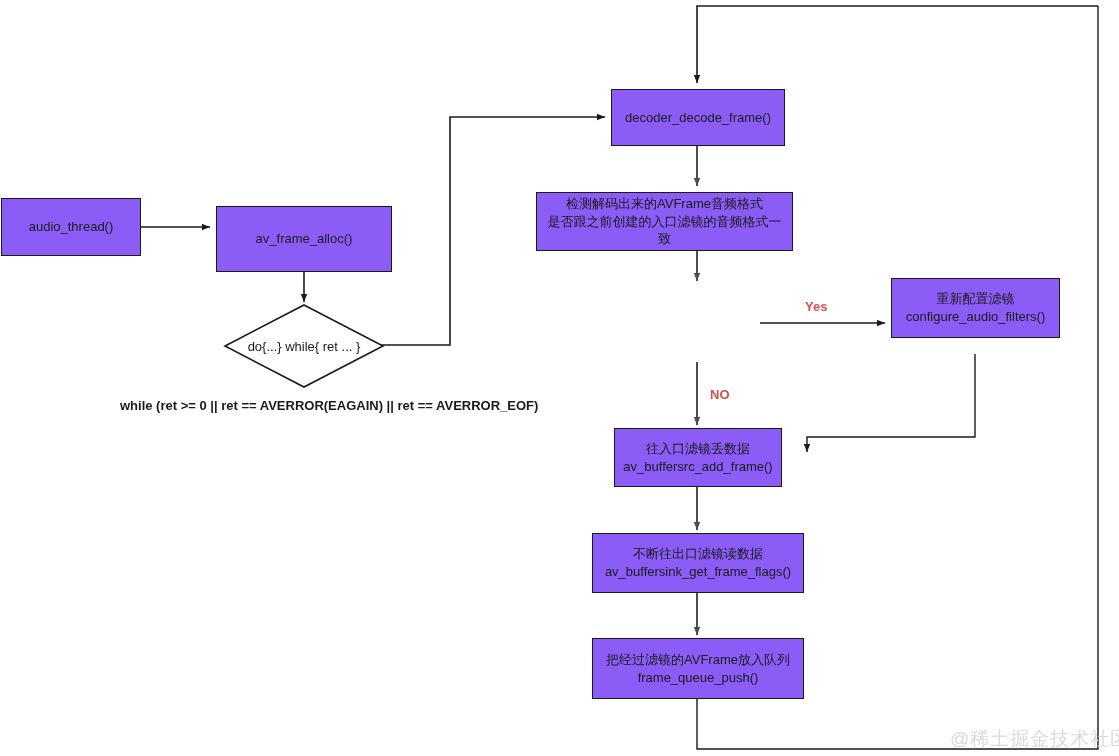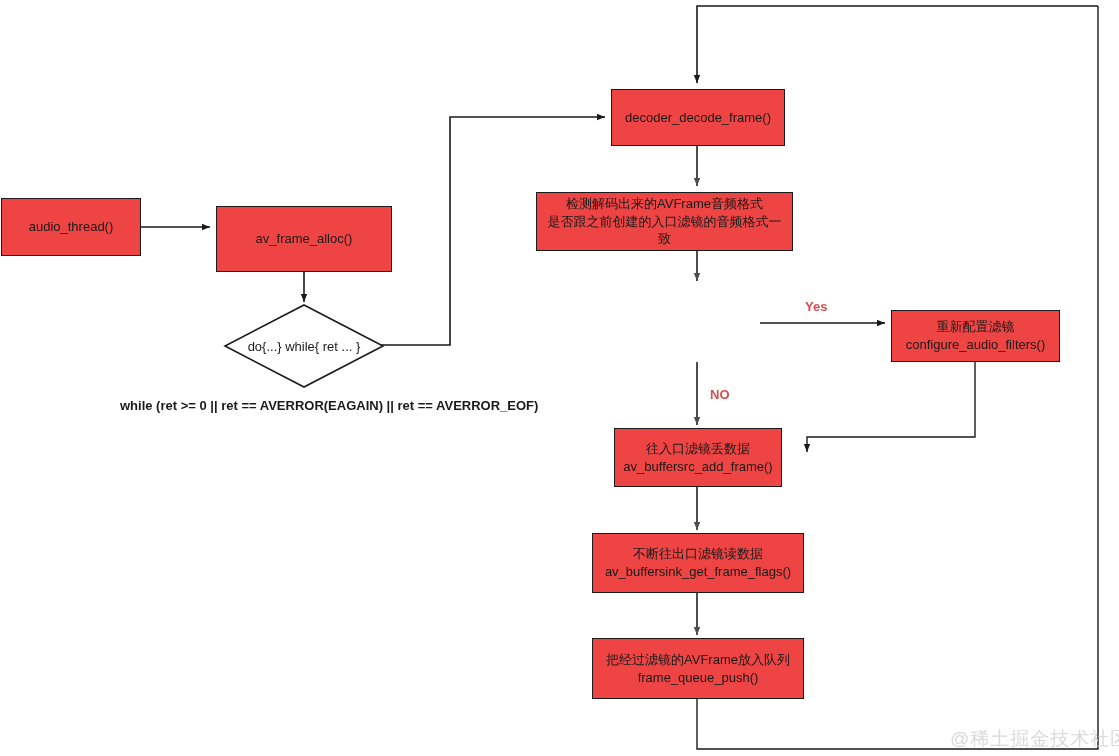--- a/index.html
+++ b/index.html
@@ -31,21 +31,21 @@
     box-sizing: border-box;
     display: flex;
     align-items: center;
     justify-content: center;
     text-align: center;
     color: #1a1a1a;
     line-height: 1.35;
   }
   .box {
     border: 1px solid #1a1a1a;
-    background: #ef4444;
+    background: #8b5cf6;
     font-size: 13px;
   }
   .box .lines {
     display: block;
     padding: 0 6px;
   }
   .box .l2 { display: block; }
   .diamond-wrap {
     position: absolute;
   }
@@ -165,21 +165,21 @@
       <span>检测解码出来的AVFrame音频格式</span>
       <span class="l2">是否跟之前创建的入口滤镜的音频格式一致</span>
     </span>
   </div>
 
 
   <div class="edge-label" style="left:805px; top:299px;">Yes</div>
 
   <div class="edge-label" style="left:710px; top:387px;">NO</div>
 
-  <div class="node box" style="left:891px; top:310px; width:169px; height:52px;">
+  <div class="node box" style="left:891px; top:278px; width:169px; height:60px;">
     <span class="lines">
       <span>重新配置滤镜</span>
       <span class="l2">configure_audio_filters()</span>
     </span>
   </div>
 
   <div class="node box" style="left:614px; top:428px; width:168px; height:59px;">
     <span class="lines">
       <span>往入口滤镜丢数据</span>
       <span class="l2">av_buffersrc_add_frame()</span>

